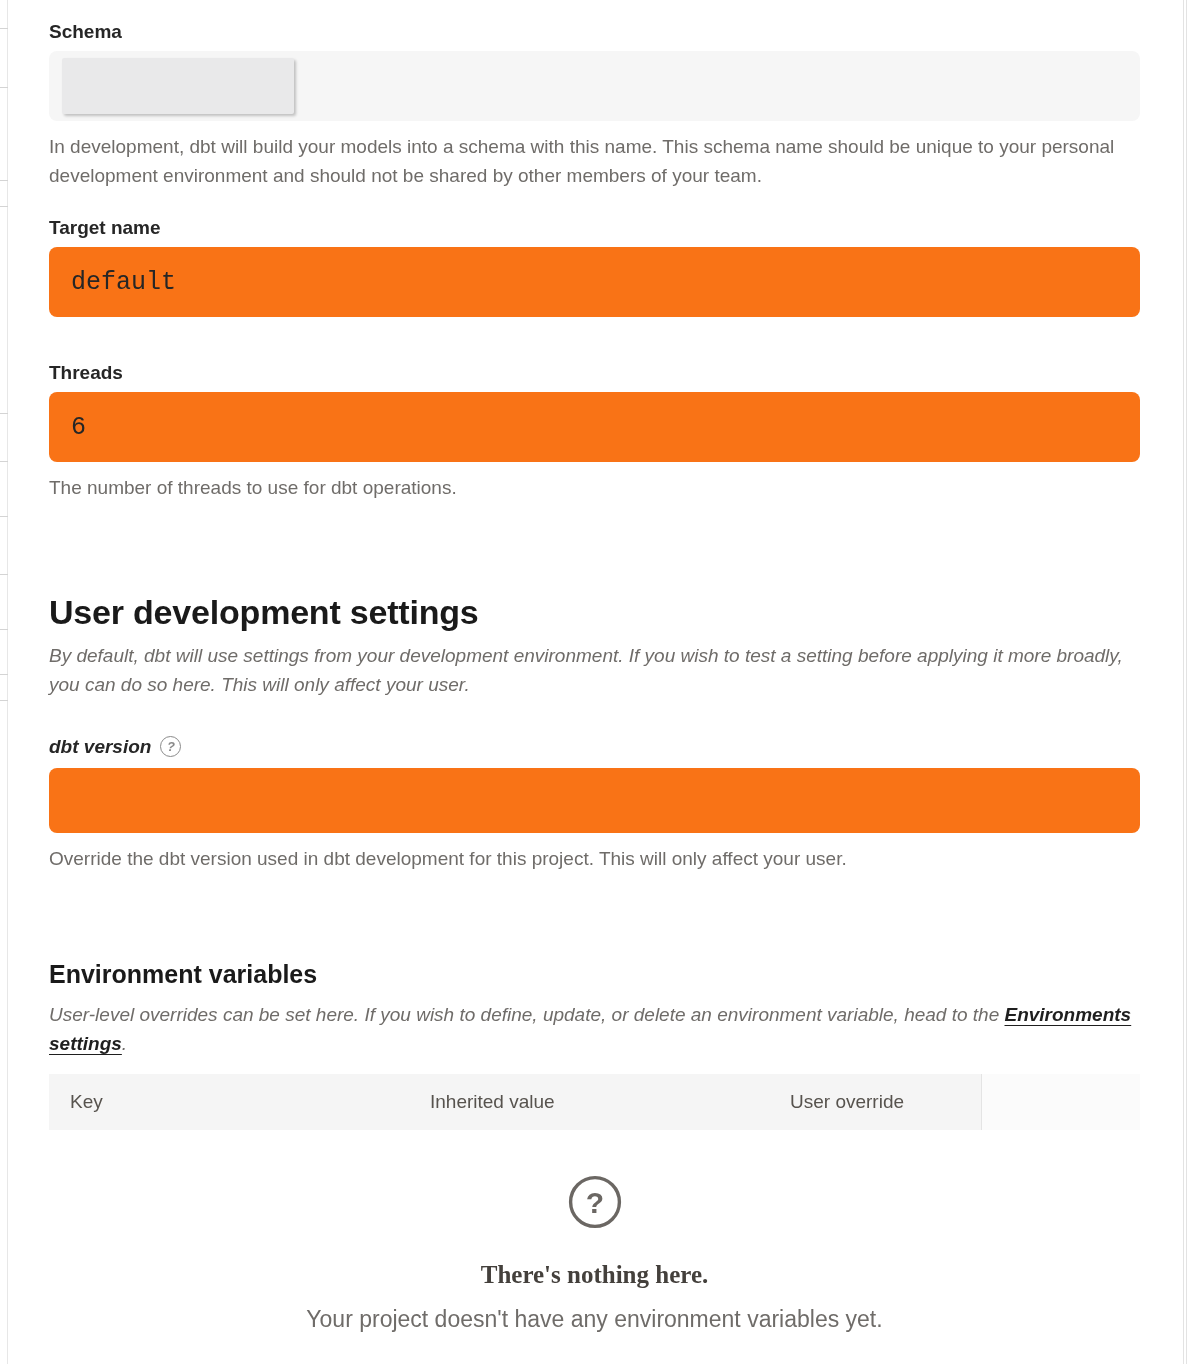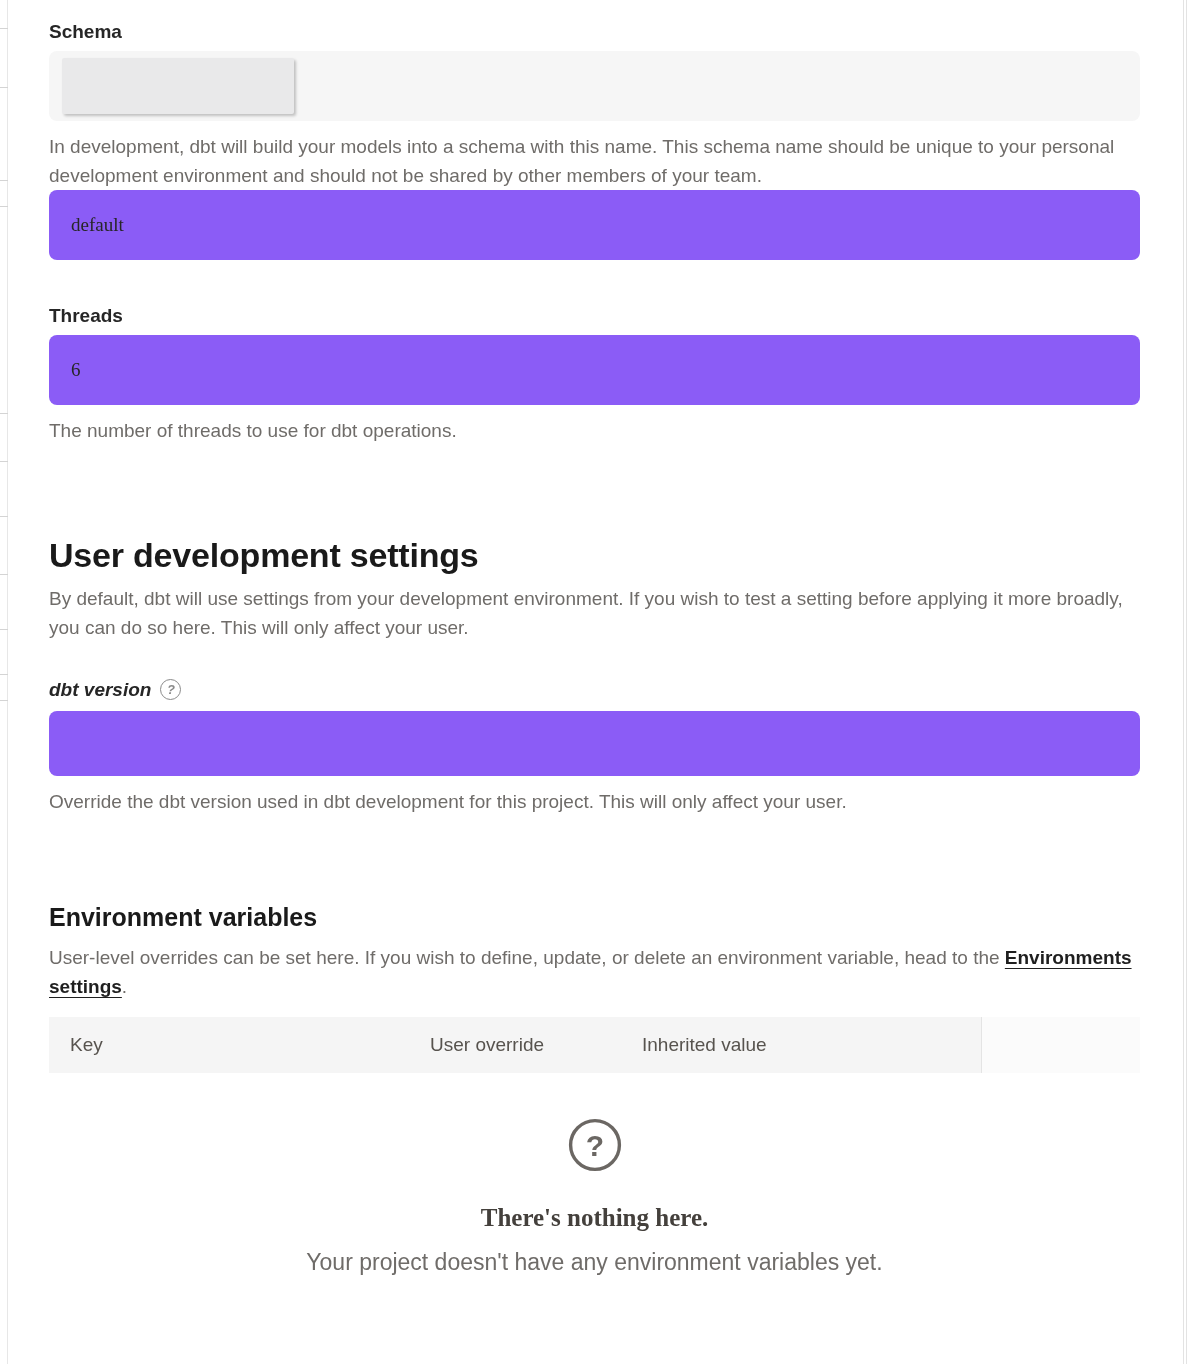--- a/index.html
+++ b/index.html
@@ -34,23 +34,23 @@
 
   .field-label {
     font-size: 19px; font-weight: 600; color: #262626;
     line-height: 23px; margin: 0 0 8px 0;
     display: flex; align-items: center; gap: 9px;
   }
   .mt-first { margin-top: 20px; }
 
   .text-input {
     display: block; width: 100%; height: 70px;
-    background: #8b5cf6; border: none; border-radius: 8px;
-    font-family: Liberation Serif, serif;
-    font-size: 19px; color: #262626; padding: 0 22px;
+    background: #f97316; border: none; border-radius: 8px;
+    font-family: Liberation Mono, monospace;
+    font-size: 25px; color: #262626; padding: 0 22px;
     outline: none;
   }
   .input-box {
     width: 100%; height: 70px;
     background: #f6f6f6; border-radius: 8px;
     position: relative;
   }
   .redacted {
     position: absolute; left: 13px; top: 7px;
     width: 232px; height: 56px;
@@ -68,20 +68,21 @@
     font-size: 34px; font-weight: 700; color: #1a1a1a;
     margin: 92px 0 0 0; line-height: 37px; letter-spacing: -0.2px;
   }
   .section-title-md {
     font-size: 25px; font-weight: 700; color: #1a1a1a;
     margin: 86px 0 0 0; line-height: 31px;
   }
   .section-desc {
     font-size: 19px; line-height: 29px; color: #6f6c69;
     margin: 10px 0 0 0;
+    font-style: italic;
   }
   .mt-field { margin-top: 26px; }
   .mt-field-lg { margin-top: 44px; }
   .mt-sub { margin-top: 36px; font-style: italic; }
   .mt-input { margin-top: 10px; }
 
   .help-icon {
     display: inline-flex; align-items: center; justify-content: center;
     width: 21px; height: 21px; border-radius: 50%;
     border: 1.6px solid #8a8a8a; color: #8a8a8a;
@@ -137,20 +138,21 @@
 <div class="right-gutter"></div>
 
 <div class="content">
 
   <div class="field-label mt-first">Schema</div>
   <div class="input-box">
     <div class="redacted"></div>
   </div>
   <p class="help-text">In development, dbt will build your models into a schema with this name. This schema name should be unique to your personal development environment and should not be shared by other members of your team.</p>
 
+  <div class="field-label mt-field">Target name</div>
   <input class="text-input" type="text" value="default" style="">
 
   <div class="field-label mt-field-lg">Threads</div>
   <input class="text-input" type="text" value="6" style="">
   <p class="help-text">The number of threads to use for dbt operations.</p>
 
   <h1 class="section-title-lg">User development settings</h1>
   <p class="section-desc">By default, dbt will use settings from your development environment. If you wish to test a setting before applying it more broadly, you can do so here. This will only affect your user.</p>
 
   <div class="field-label mt-sub">
@@ -158,22 +160,22 @@
     <span class="help-icon">?</span>
   </div>
   <input class="text-input input-short mt-input" type="text" value="" style="">
   <p class="help-text">Override the dbt version used in dbt development for this project. This will only affect your user.</p>
 
   <h2 class="section-title-md">Environment variables</h2>
   <p class="section-desc"><span>User-level overrides can be set here. If you wish to define, update, or delete an environment variable, head to the </span><span class="env-link">Environments settings</span><span>.</span></p>
 
   <div class="table-header">
     <div class="th-cell th-key">Key</div>
+    <div class="th-cell th-inherited">Inherited value</div>
     <div class="th-cell th-override">User override</div>
-    <div class="th-cell th-inherited">Inherited value</div>
     <div class="th-divider"></div>
     <div class="th-cell th-actions"></div>
   </div>
 
   <div class="empty-state">
     <div class="empty-icon">
       <svg width="56" height="56" viewBox="0 0 56 56" fill="none">
         <circle cx="28" cy="28" r="24.4" stroke="#6b6763" stroke-width="3.4" fill="none"></circle>
         <text x="28" y="38.5" text-anchor="middle" font-family="Liberation Sans, sans-serif" font-size="30" font-weight="600" fill="#6b6763">?</text>
       </svg>

